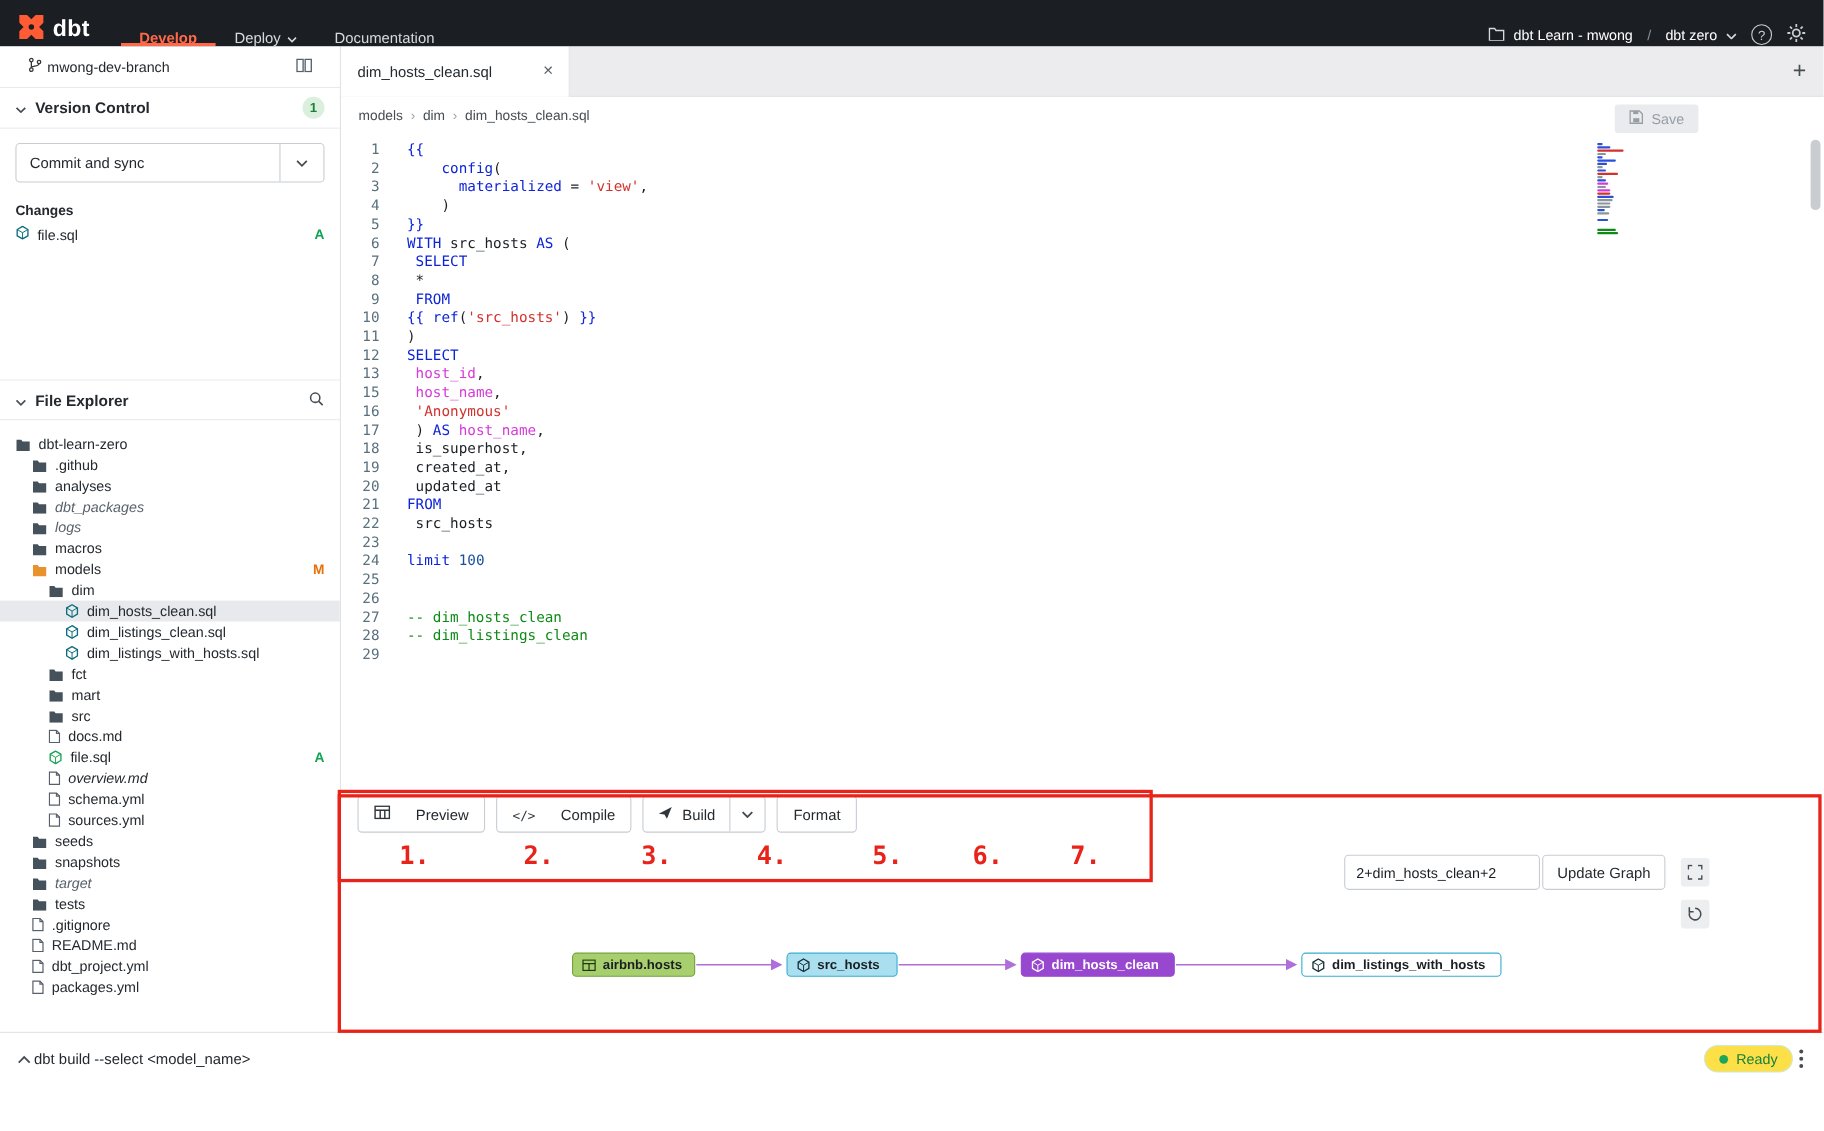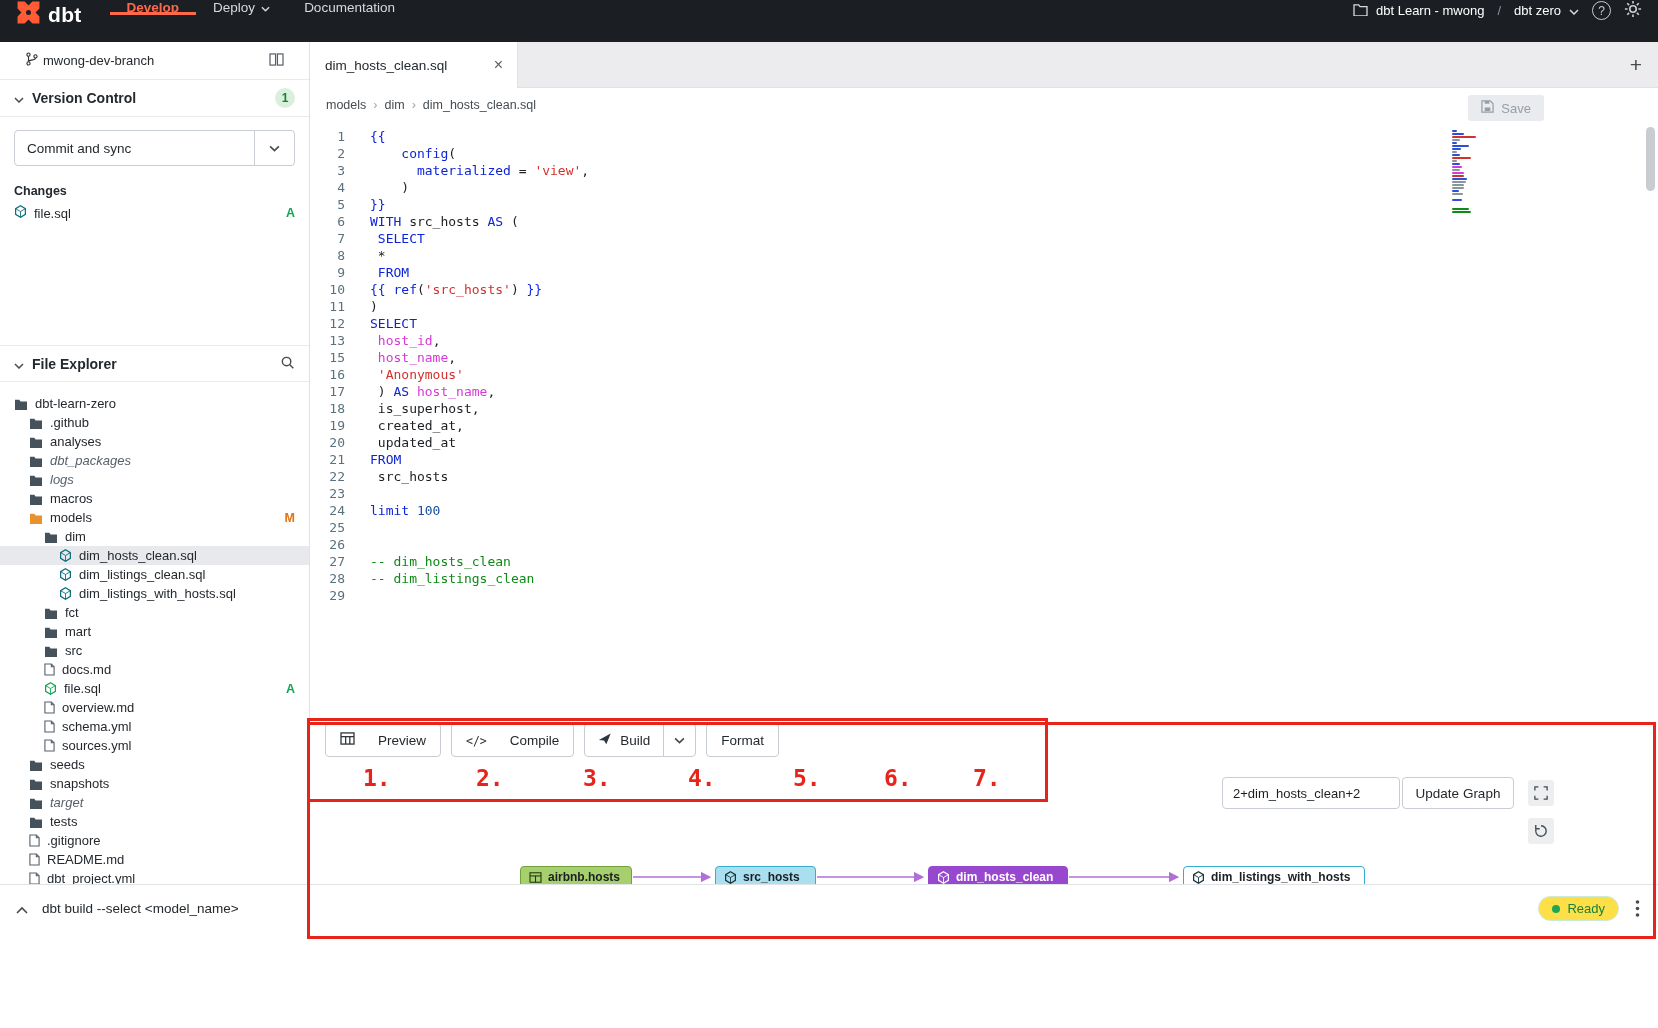--- a/index.html
+++ b/index.html
@@ -1,20 +1,20 @@
 <!DOCTYPE html>
 <html><head>
 <meta charset="utf-8">
 <style>
   *{margin:0;padding:0;box-sizing:border-box}
   body{background:#fff;font-family:"Liberation Sans",sans-serif}
   .screen{position:relative;width:1658px;height:1028px;background:#fff;color:#24292e;overflow:hidden}
 
   
-  .topbar{position:absolute;top:0;left:0;width:100%;height:42px;background:#1b1f23;display:flex;align-items:flex-start;color:#d7dadd;z-index:5}
+  .topbar{position:absolute;top:0;left:0;width:100%;height:42px;background:#1b1f23;display:flex;align-items:flex-end;color:#d7dadd;z-index:5}
   .logo{display:flex;align-items:center;gap:7px;padding:0 28px 0 16px}
   .logo-text{font-size:21px;font-weight:bold;color:#fff;letter-spacing:.3px}
   .nav-item{display:flex;align-items:center;gap:6px;padding:0 17px;font-size:13.5px;color:#d7dadd;cursor:pointer}
   .nav-item.active{color:#ff694a;box-shadow:inset 0 -3px 0 #ff694a;font-weight:bold}
   .topbar-right{margin-left:auto;display:flex;align-items:center;gap:13px;padding-right:16px;font-size:13px}
   .acct{display:flex;align-items:center;gap:8px;color:#fff}
   .acct-sep{color:#8a9199}
   .help-circle{width:19px;height:19px;border:1.5px solid #c8cdd2;border-radius:50%;display:flex;align-items:center;justify-content:center;font-size:12px;color:#c8cdd2}
 
   
@@ -77,21 +77,21 @@
   .lin-iconbtn{position:absolute;left:1217px;width:26px;height:26px;background:#eceef0;border-radius:3px;display:flex;align-items:center;justify-content:center;cursor:pointer}
   .lin-expand{top:18px}.lin-reset{top:56px}
   .edges{position:absolute;top:0;left:0}
   .node{position:absolute;top:104px;height:22px;border-radius:4px;display:flex;align-items:center;gap:6px;padding:0 8px;font-size:12px;font-weight:bold;border:1.5px solid transparent;cursor:pointer;white-space:nowrap}
   .node.seed{background:#a8cf6e;border-color:#71a33c;color:#1b1f23}
   .node.source{background:#aadff0;border-color:#35aed0;color:#1b1f23}
   .node.selected{background:#9848cf;border-color:#9848cf;color:#fff}
   .node.model{background:#fff;border-color:#35aed0;color:#1b1f23}
 
   
-  .statusbar{position:absolute;top:884px;left:0;width:100%;height:48px;border-top:1px solid #dfe3e6;display:flex;align-items:center;padding:0 16px;gap:14px;background:#fff}
+  .statusbar{position:absolute;top:938px;left:0;width:100%;height:48px;border-top:1px solid #dfe3e6;display:flex;align-items:center;padding:0 16px;gap:3px;background:#fff}
   .sb-cmd{font-size:13.5px;color:#24292e}
   .ready{margin-left:auto;display:flex;align-items:center;gap:7px;background:#fde047;border:1px solid #cde9d8;border-radius:14px;padding:4px 13px;font-size:13px;color:#17803d}
   .ready-dot{width:8px;height:8px;border-radius:50%;background:#1da65a}
   .kebab{padding:0 2px;cursor:pointer;display:flex}
 
   
   .redbox{position:absolute;border:3px solid #e8231a;pointer-events:none;z-index:50}
   .box-a{left:307px;top:718px;width:741px;height:84px}
   .box-b{left:307px;top:722px;width:1349px;height:217px}
 </style>
@@ -336,21 +336,21 @@
         <div class="tree-row" style="padding-left: 44px;">
           <span class="ticon">
             <svg width="13" height="13" viewBox="0 0 16 16">
               <path d="M8 1l6 3.5v7L8 15l-6-3.5v-7z" fill="none" stroke="#12a454" stroke-width="1.5"></path>
               <path d="M8 8l6-3.5M8 8L2 4.5M8 8v7" stroke="#12a454" stroke-width="1.1" fill="none"></path>
             </svg>
           </span>
           <span class="tlabel">file.sql</span>
           <span class="tree-badge" style="color:#12a454">A</span>
         </div>
-        <div class="tree-row" style="padding-left: 44px;">
+        <div class="tree-row" style="padding-left: 44px; font-style: italic;">
           <span class="ticon">
             <svg width="11" height="13" viewBox="0 0 12 14">
               <path d="M1 1h7l3 3v9H1z" fill="none" stroke="#57606a" stroke-width="1.2"></path>
               <path d="M8 1v3h3" fill="none" stroke="#57606a" stroke-width="1.2"></path>
             </svg>
           </span>
           <span class="tlabel">overview.md</span>
         </div>
         <div class="tree-row" style="padding-left: 44px;">
           <span class="ticon">

